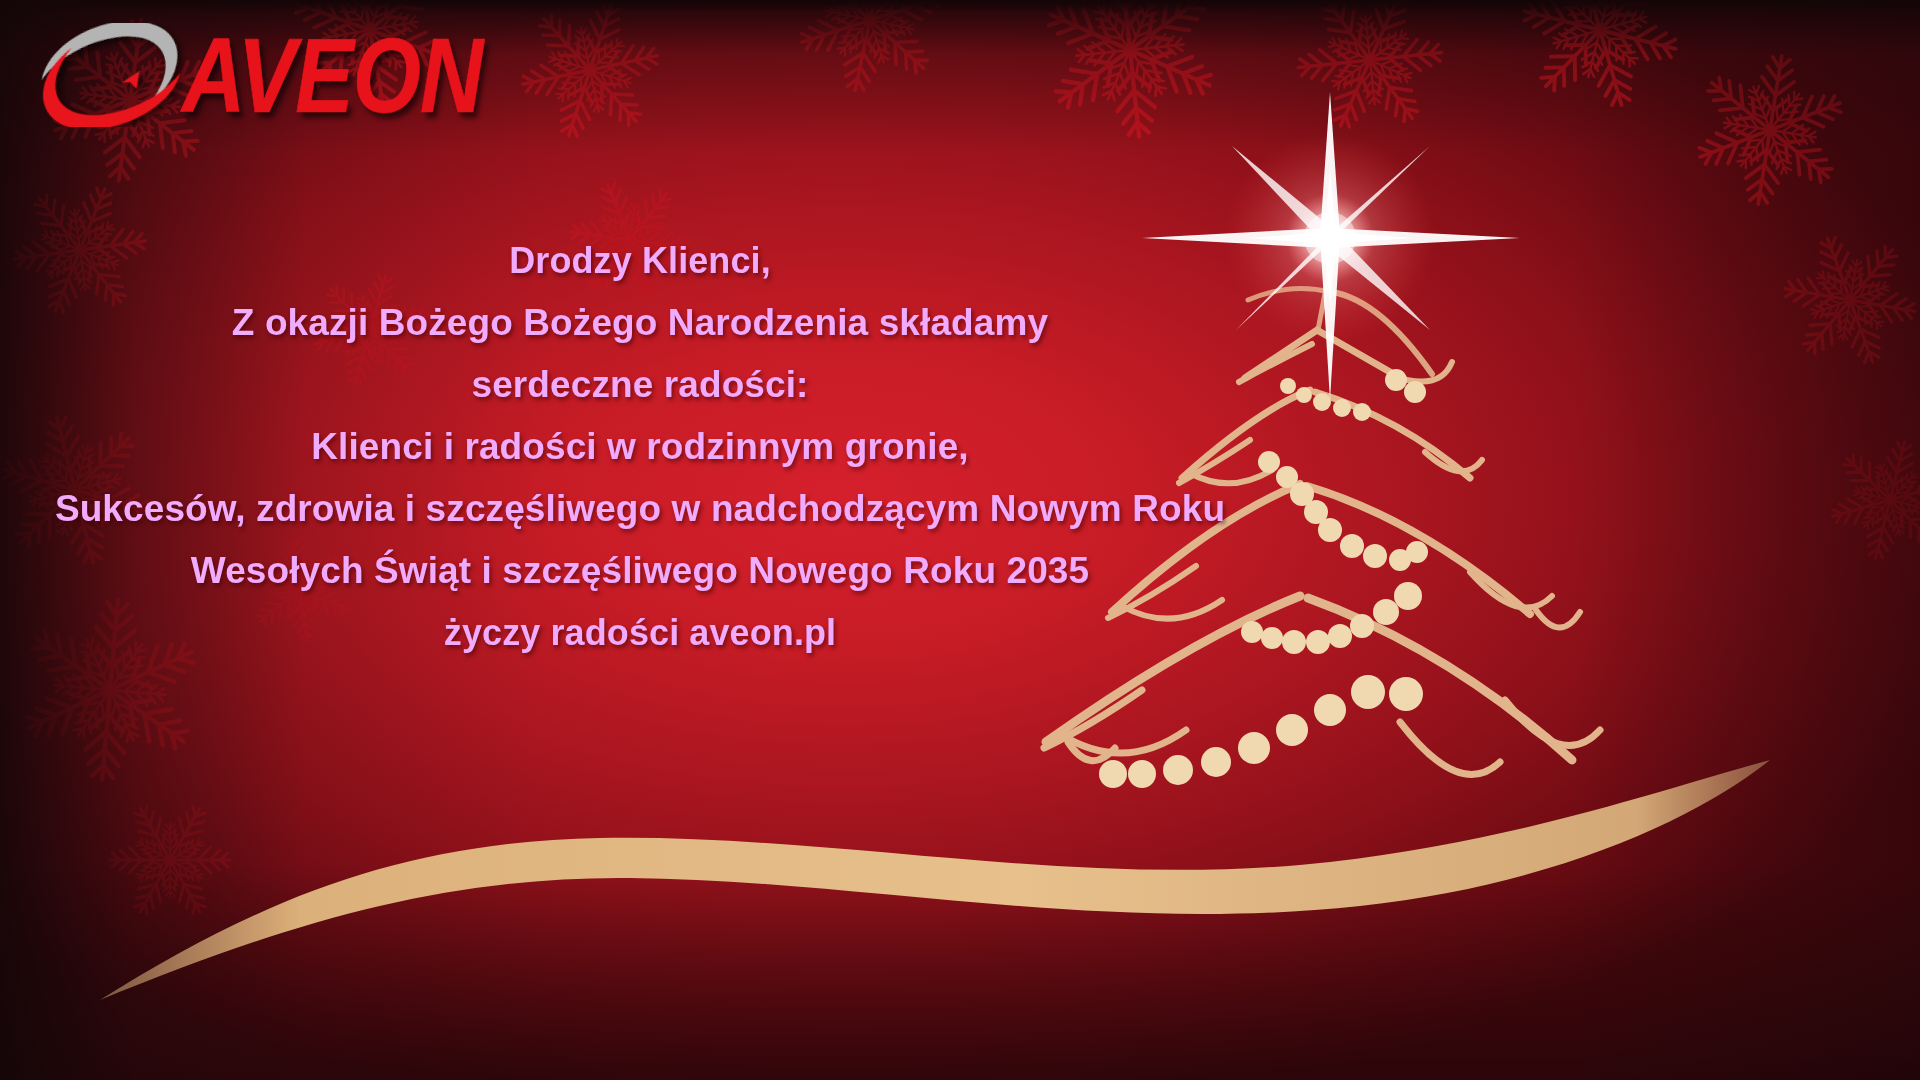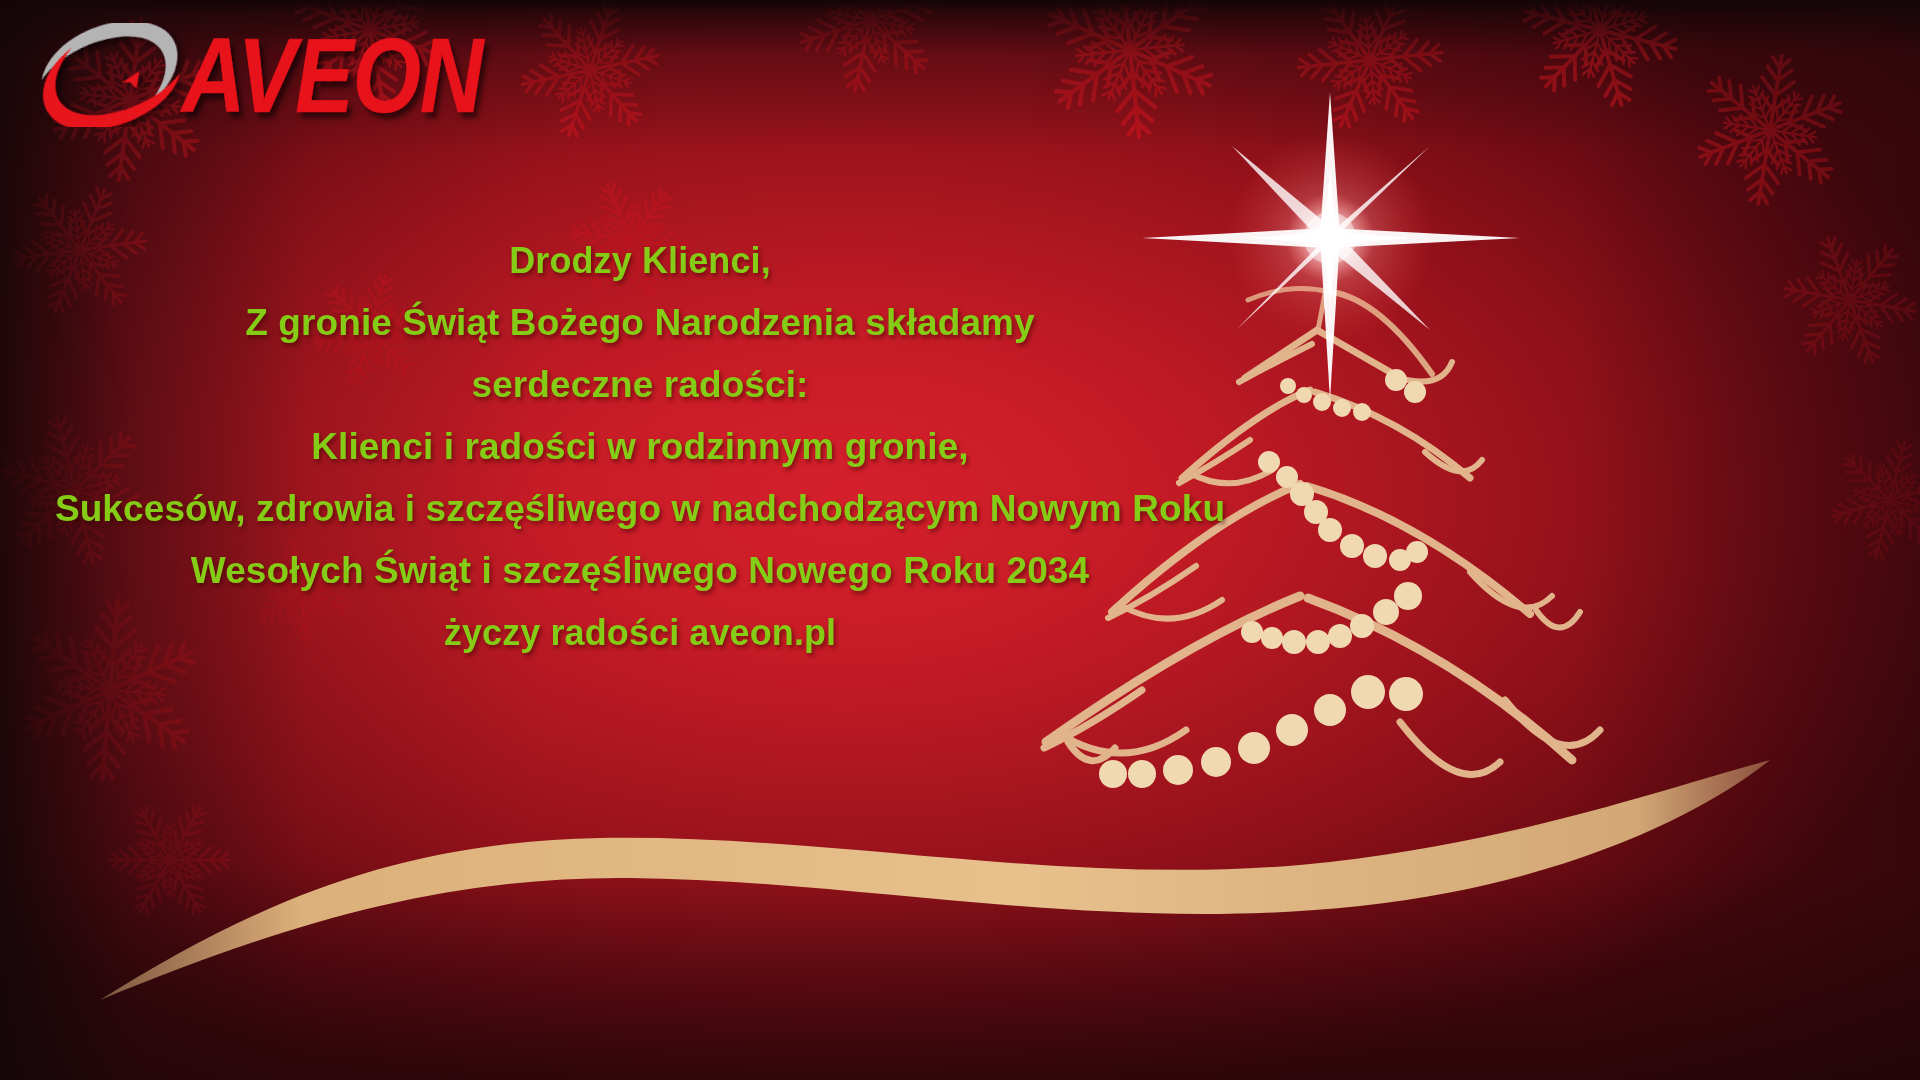--- a/index.html
+++ b/index.html
@@ -80,21 +80,21 @@
     -webkit-text-stroke: 0.5px #e8121b;
   }
 
   
   .greeting {
     position: absolute;
     left: 40px;
     top: 230px;
     width: 1200px;
     text-align: center;
-    color: #84cc16;
+    color: #f0abfc;
     font-family: "Liberation Sans", sans-serif;
     font-weight: bold;
     font-size: 37px;
     line-height: 62px;
     text-shadow: 2px 3px 4px rgba(60,0,0,.55);
     letter-spacing: .1px;
   }
   .greeting .line { white-space: nowrap; }
   .greeting .line.l1 { font-size: 36px; }
   .greeting .line.l2 { font-size: 37px; }
@@ -394,21 +394,21 @@
                  C 68 96, 124 90, 150 70 Z" fill="#e8121b"></path>
 
         <path d="M92 62 L112 56 L104 72 L100 64 Z" fill="#e8121b"></path>
       </g>
     </svg>
     <div class="logo-word">AVEON</div>
   </div>
 
   <div class="greeting">
     <div class="line l1">Drodzy Klienci,</div>
-    <div class="line l2">Z gronie Świąt Bożego Narodzenia składamy</div>
+    <div class="line l2">Z okazji Bożego Bożego Narodzenia składamy</div>
     <div class="line l3">serdeczne radości:</div>
     <div class="line l4">Klienci i radości w rodzinnym gronie,</div>
     <div class="line l6">Sukcesów, zdrowia i szczęśliwego w nadchodzącym Nowym Roku</div>
-    <div class="line l7">Wesołych Świąt i szczęśliwego Nowego Roku 2034</div>
+    <div class="line l7">Wesołych Świąt i szczęśliwego Nowego Roku 2035</div>
     <div class="line l8">życzy radości aveon.pl</div>
   </div>
 
 </div>
 
 </body></html>

